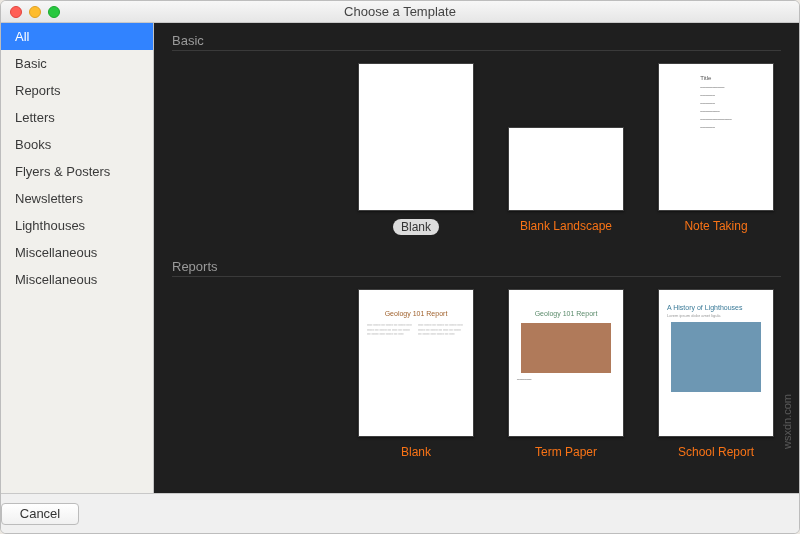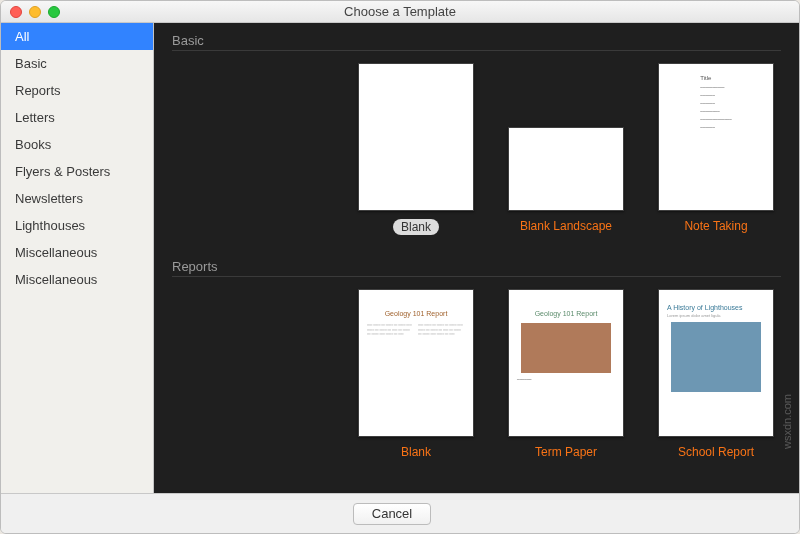--- a/index.html
+++ b/index.html
@@ -100,21 +100,21 @@
       background: #dcdcdc;
       color: #333;
       border-radius: 8px;
       padding: 1px 8px;
     }
     .footer {
       height: 40px;
       background: #f0f0f0;
       border-top: 1px solid #c8c8c8;
       display: flex;
-      justify-content: center;
+      justify-content: flex-start;
       align-items: center;
       gap: 10px;
       padding-right: 16px;
     }
     .btn {
       height: 22px;
       min-width: 78px;
       background: linear-gradient(#fff,#f1f1f1);
       border: 1px solid #bcbcbc;
       border-radius: 4px;

